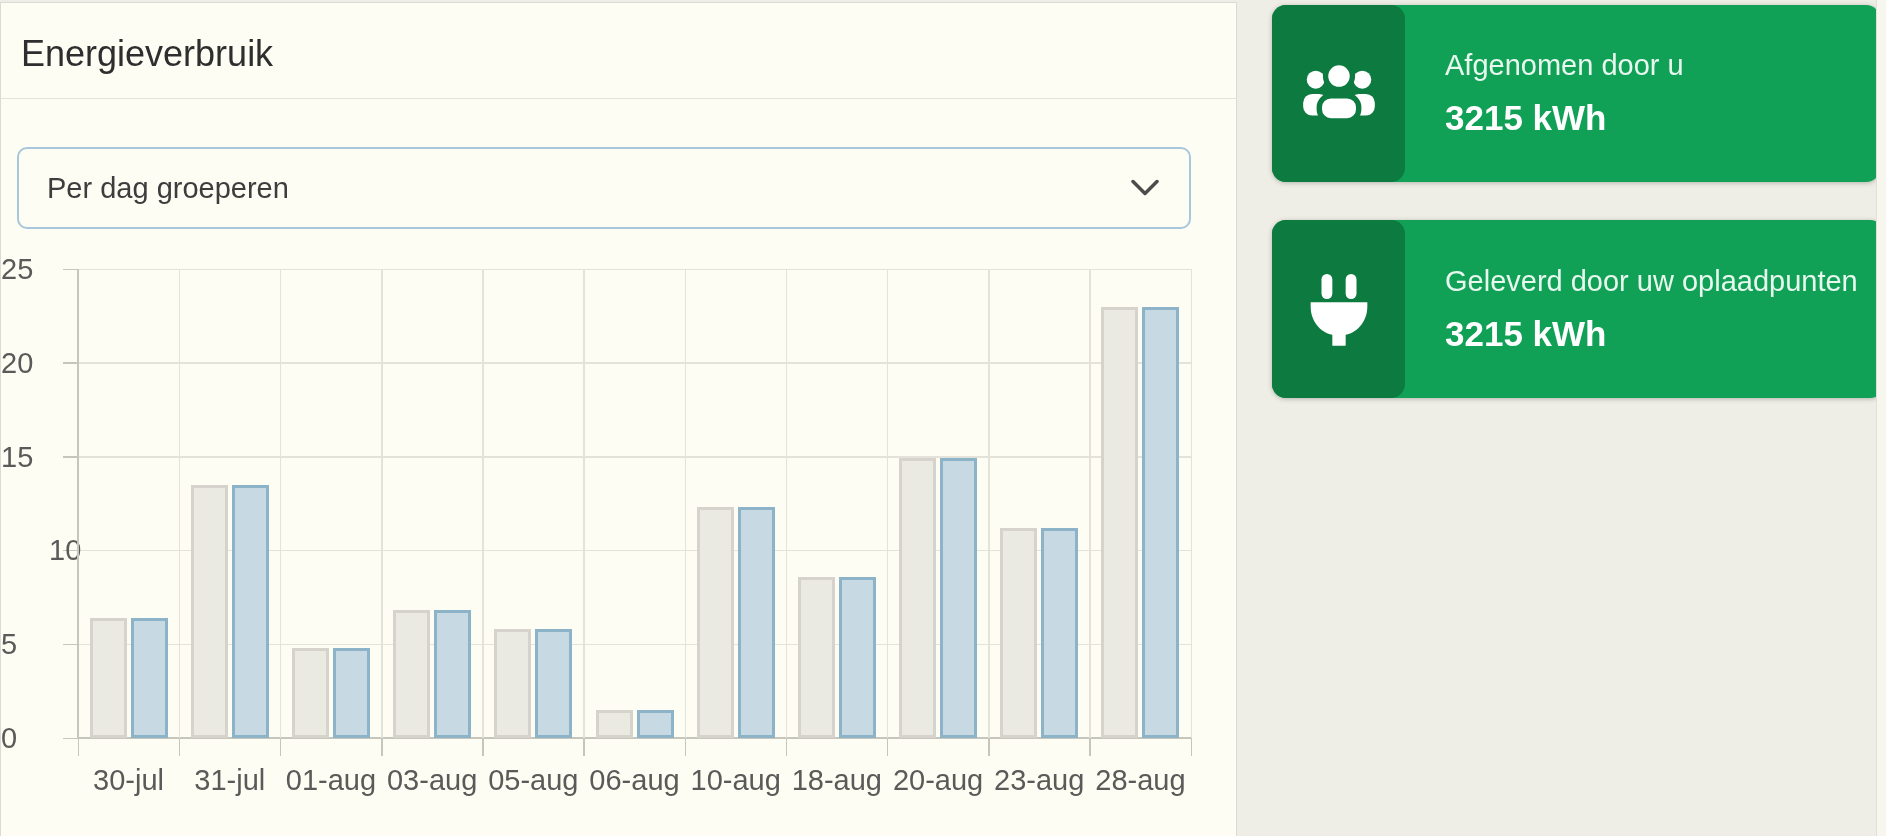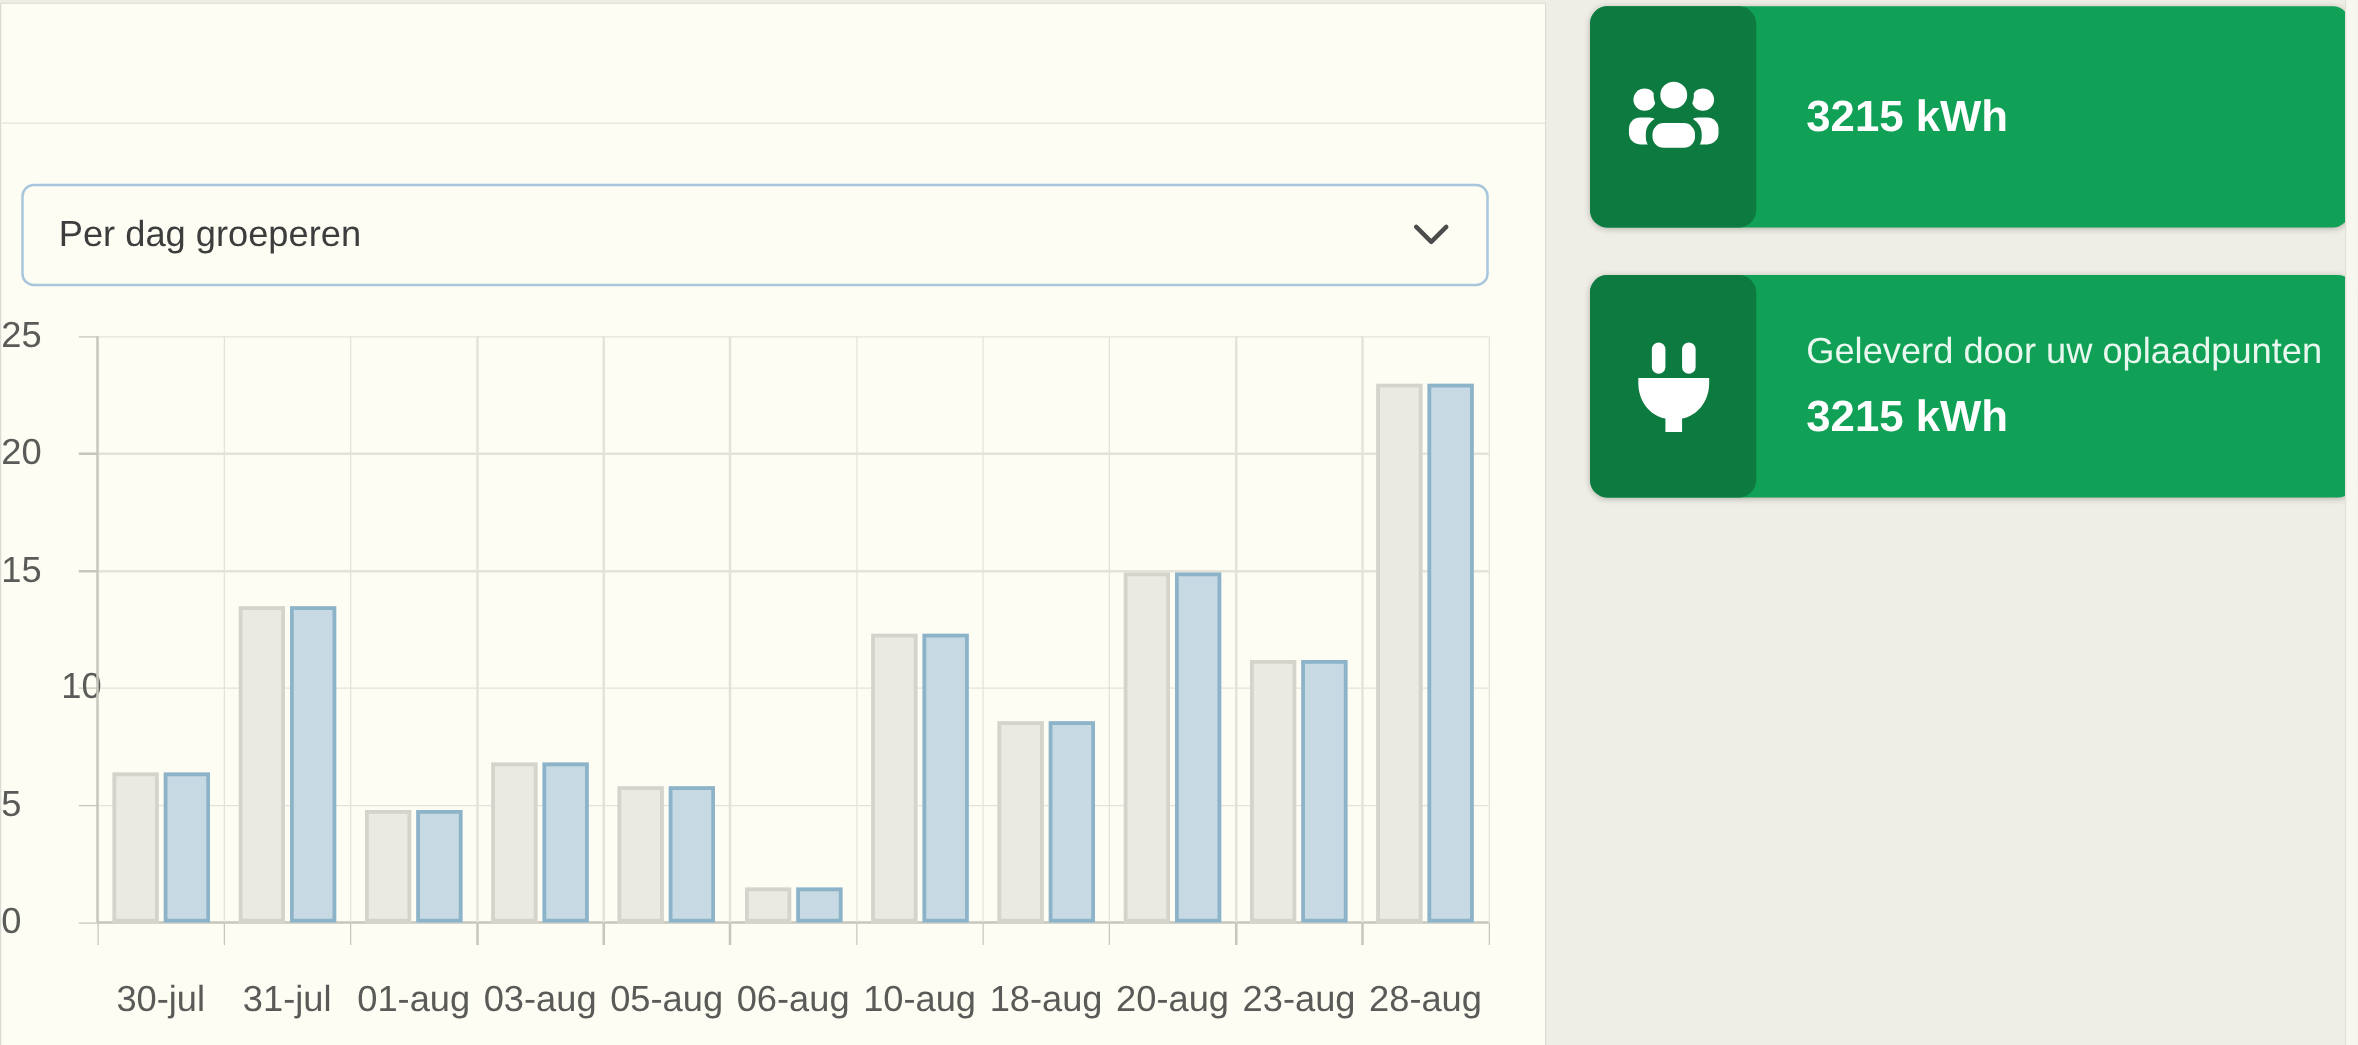--- a/index.html
+++ b/index.html
@@ -17,21 +17,21 @@
   .dropdown{
     position:absolute;left:16px;top:144px;width:1174px;height:82px;
     border:2px solid #a8c6dc;border-radius:10px;box-sizing:border-box;
     display:flex;align-items:center;cursor:pointer;background:transparent;
   }
   .dropdown-label{margin-left:28px;font-size:29px;color:#3d3d3d;flex:1;}
   .chevron{margin-right:30px;flex:none;}
   .chart{position:absolute;left:0;top:0;width:1237px;height:840px;}
   .grid-h,.grid-v,.tick-x,.tick-y,.bar,.x-label,.y-label{position:absolute;}
   .bar{box-sizing:border-box;border-style:solid;border-width:3px;}
-  .x-label{font-size:29px;color:#5a5a58;white-space:nowrap;transform:translateX(-50%);margin-top:20px;}
+  .x-label{font-size:29px;color:#5a5a58;white-space:nowrap;transform:translateX(-50%);}
   .y-label{font-size:29px;color:#5a5a58;width:55px;transform:translateY(-50%);}
   .stat-card{
     position:absolute;left:1272px;border-radius:14px;background:#10a156;
     box-shadow:0 1px 5px rgba(0,0,0,.25);display:flex;overflow:visible;
   }
   .icon-block{
     width:133px;border-radius:14px;background:#0d7a40;flex:none;align-self:stretch;
     display:flex;align-items:center;justify-content:center;
   }
   .card-text{display:flex;flex-direction:column;justify-content:center;gap:16px;padding-left:40px;}
@@ -39,20 +39,21 @@
   .card-value{font-size:35px;color:#ffffff;font-weight:bold;}
   .scrollbar{
     position:absolute;right:0;top:0;width:10px;height:836px;
     background:#f7f6ef;border-left:1px solid #e2e1d9;box-sizing:border-box;
   }
 </style>
 </head>
 <body>
 
 <div class="chart-panel">
+  <div class="panel-title">Energieverbruik</div>
   <div class="panel-divider"></div>
 
   <div class="dropdown">
     <span class="dropdown-label">Per dag groeperen</span>
     <svg class="chevron" width="28" height="18" viewBox="0 0 28 18">
       <path d="M2 2.5 L14 14.5 L26 2.5" fill="none" stroke="#4c4c4c" stroke-width="3.5" stroke-linecap="round" stroke-linejoin="round"></path>
     </svg>
   </div>
 
   <div id="chart" class="chart">
@@ -141,20 +142,21 @@
         <circle cx="22" cy="32" r="10"></circle>
         <rect x="8" y="48" width="28" height="24" rx="10"></rect>
         <circle cx="74" cy="32" r="10"></circle>
         <rect x="60" y="48" width="28" height="24" rx="10"></rect>
         <circle cx="48" cy="28" r="15" stroke="#0d7a40" stroke-width="6"></circle>
         <rect x="26" y="50" width="44" height="28" rx="13" stroke="#0d7a40" stroke-width="6"></rect>
       </g>
     </svg>
   </div>
   <div class="card-text">
+    <div class="card-label">Afgenomen door u</div>
     <div class="card-value">3215 kWh</div>
   </div>
 </div>
 
 <div class="stat-card" style="top:220px;width:612px;height:178px;">
   <div class="icon-block">
     <svg width="80" height="80" viewBox="0 0 96 96">
       <g fill="#ffffff">
         <rect x="27" y="6" width="13" height="30" rx="6.5"></rect>
         <rect x="56" y="6" width="13" height="30" rx="6.5"></rect>

